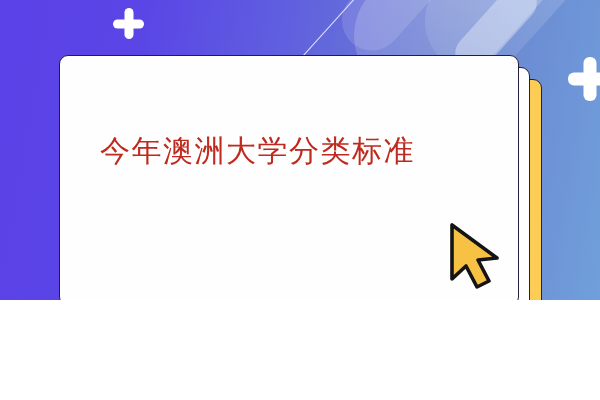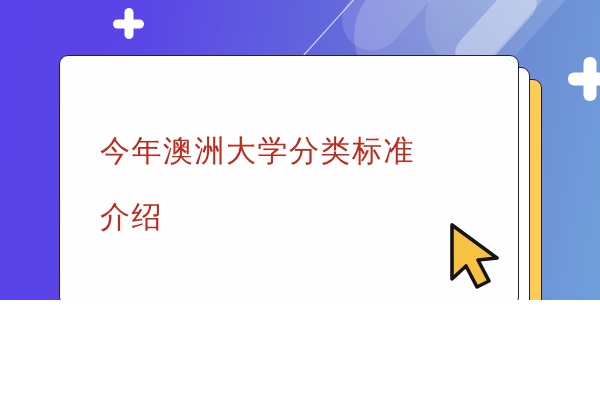--- a/index.html
+++ b/index.html
@@ -130,20 +130,19 @@
     <div class="plus plus-tl"></div>
     <div class="plus plus-r"></div>
   </div>
 
   <div class="card card-back"></div>
   <div class="card card-mid"></div>
   <div class="card card-front"></div>
 
   <div class="title-wrap">
     <div class="title-line">今年澳洲大学分类标准</div>
-    <div class="title-line">介绍</div>
   </div>
 
   <svg class="cursor" viewBox="0 0 62 70">
     <path d="M5 4 L5 58 L19 45 L30 66 L42 60 L31 39 L50 37 Z" fill="#f7c244" stroke="#141414" stroke-width="3.6" stroke-linejoin="round" stroke-linecap="round"></path>
   </svg>
 
 </div>
 
 </body></html>

